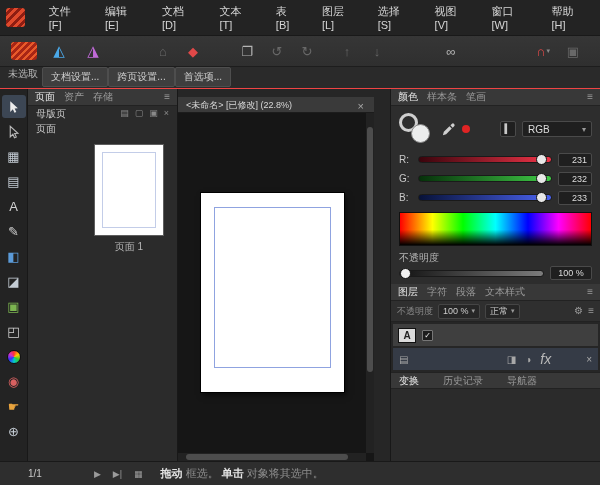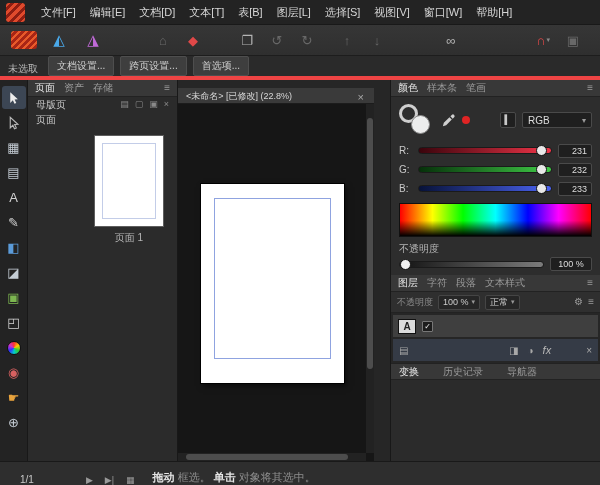--- a/index.html
+++ b/index.html
@@ -1,39 +1,39 @@
 <!DOCTYPE html>
 <html><head>
 <meta charset="utf-8">
 <style>
   * { margin:0; padding:0; box-sizing:border-box; }
   html,body { width:600px; height:485px; overflow:hidden; }
   body { font-family:"Liberation Sans","DejaVu Sans",sans-serif; background:#262626; color:#ccc; user-select:none; }
   .app { width:600px; height:485px; display:flex; flex-direction:column; }
 
   
-  .menubar { flex:0 0 25px; background:#232323; border-bottom:1px solid #191919; display:flex; align-items:center; padding:0 6px; }
+  .menubar { flex:0 0 25px; background:#232323; border-bottom:1px solid #191919; display:flex; align-items:center; padding:0 6px;gap:8px; }
   .logo { width:19px; height:19px; border-radius:3px; margin-right:9px;
           background:repeating-linear-gradient(135deg,#e04a2c 0 3px,#8e1d12 3px 6px); }
   .menu-item { font-size:11px; color:#d6d6d6; padding:4px 7px; cursor:default; }
 
   
   .toolbar { flex:0 0 31px; background:linear-gradient(#363636,#2f2f2f); border-bottom:1px solid #1d1d1d; display:flex; align-items:center; padding:0 8px; gap:4px; }
   .persona { width:30px; height:22px; display:flex; align-items:center; justify-content:center; border-radius:3px; font-size:15px; }
   .persona.pub { background:repeating-linear-gradient(135deg,#e85a2a 0 2.5px,#a82515 2.5px 5px); width:26px; height:18px; margin:0 3px; }
   .persona.des { color:#4aa8e8; }
   .persona.pho { color:#c06ad8; }
   .tb-btn { width:26px; height:22px; display:flex; align-items:center; justify-content:center; font-size:13px; color:#b5b5b5; border-radius:3px; }
   .tb-btn.dim { color:#686868; }
   .tb-btn.red { color:#e04848; font-weight:bold; }
   .tb-caret { font-size:7px; color:#8a8a8a; margin-left:1px; }
   .g2{margin-left:38px} .g3{margin-left:24px} .g4{margin-left:10px} .g5{margin-left:44px} .g6{margin-left:62px}
 
   
-  .contextbar { flex:0 0 22px; background:#2a2a2a; border-bottom:4px solid #ef4444; display:flex; align-items:flex-end; padding:0 8px; gap:6px; }
+  .contextbar { flex:0 0 22px; background:#2a2a2a; border-bottom:1px solid #ef4444; display:flex; align-items:flex-start; padding:0 8px; }
   .ctx-status { font-size:10px; color:#b9b9b9; margin-right:4px; }
   .ctx-btn { font-family:inherit; font-size:10px; color:#d0d0d0; background:#3e3e3e; border:1px solid #4e4e4e; border-radius:2px; padding:2px 8px; }
 
   
   .main { flex:1 1 auto; display:flex; min-height:0; }
 
   
   .toolstrip { flex:0 0 28px; background:#232323; border-right:1px solid #181818; display:flex; flex-direction:column; align-items:center; padding-top:6px; gap:2px; }
   .tool { width:24px; height:23px; display:flex; align-items:center; justify-content:center; font-size:13px; color:#d2d2d2; border-radius:3px; }
   .tool.selected { background:#3c4654; }
@@ -103,28 +103,28 @@
   .lc-label { font-size:9px; color:#8a8a8a; }
   .lc-select { height:15px; background:#262626; border:1px solid #454545; border-radius:2px; display:flex; align-items:center; padding:0 4px; font-size:9px; color:#ccc; gap:3px; }
   .lc-select .caret { font-size:7px; color:#999; }
   .layer-list { background:#262626; }
   .layer-row { height:22px; margin:2px 2px 0 2px; background:#3f3f3f; display:flex; align-items:center; gap:6px; padding:0 5px; }
   .layer-thumb { width:18px; height:15px; background:#dcdcdc; color:#222; font-size:10px; font-weight:bold; display:flex; align-items:center; justify-content:center; border:1px solid #111; }
   .layer-name { flex:1; font-size:9px; color:#ddd; white-space:nowrap; overflow:hidden; }
   .layer-check { width:11px; height:11px; background:#1d1d1d; border:1px solid #777; border-radius:1px; font-size:8px; color:#eee; display:flex; align-items:center; justify-content:center; }
   .layer-footer { height:22px; margin:2px 2px 2px 2px; background:#353b46; display:flex; align-items:center; gap:9px; padding:0 6px; }
   .lf-icon { font-size:10px; color:#a8a8a8; }
-  .lf-fx { font-size:11px; font-style:italic; color:#b8b8b8; }
+  .lf-fx { font-size:14px; font-style:italic; color:#b8b8b8; }
   .lf-trash { margin-left:26px; }
 
   .studio-tabs { flex:0 0 17px; background:#383838; border-top:1px solid #222; border-bottom:1px solid #222; display:flex; align-items:center; gap:24px; padding:0 8px; }
   .panel-rest { flex:1 1 auto; background:#2b2b2b; }
 
   
-  .statusbar { flex:0 0 24px; background:#2e2e2e; border-top:1px solid #191919; display:flex; align-items:flex-end; padding:0 20px; }
+  .statusbar { flex:0 0 24px; background:#2e2e2e; border-top:1px solid #191919; display:flex; align-items:center; padding:0 28px; }
   .page-ind { font-size:10px; color:#c8c8c8; margin-right:52px; }
   .sb-icon { font-size:9px; color:#9a9a9a; margin-right:12px; }
   .hint { font-size:11px; color:#8f8f8f; margin-left:6px; white-space:nowrap; }
   .hint b { color:#e6e6e6; font-weight:bold; }
 </style>
 </head>
 <body>
 
 <div class="app">
 

